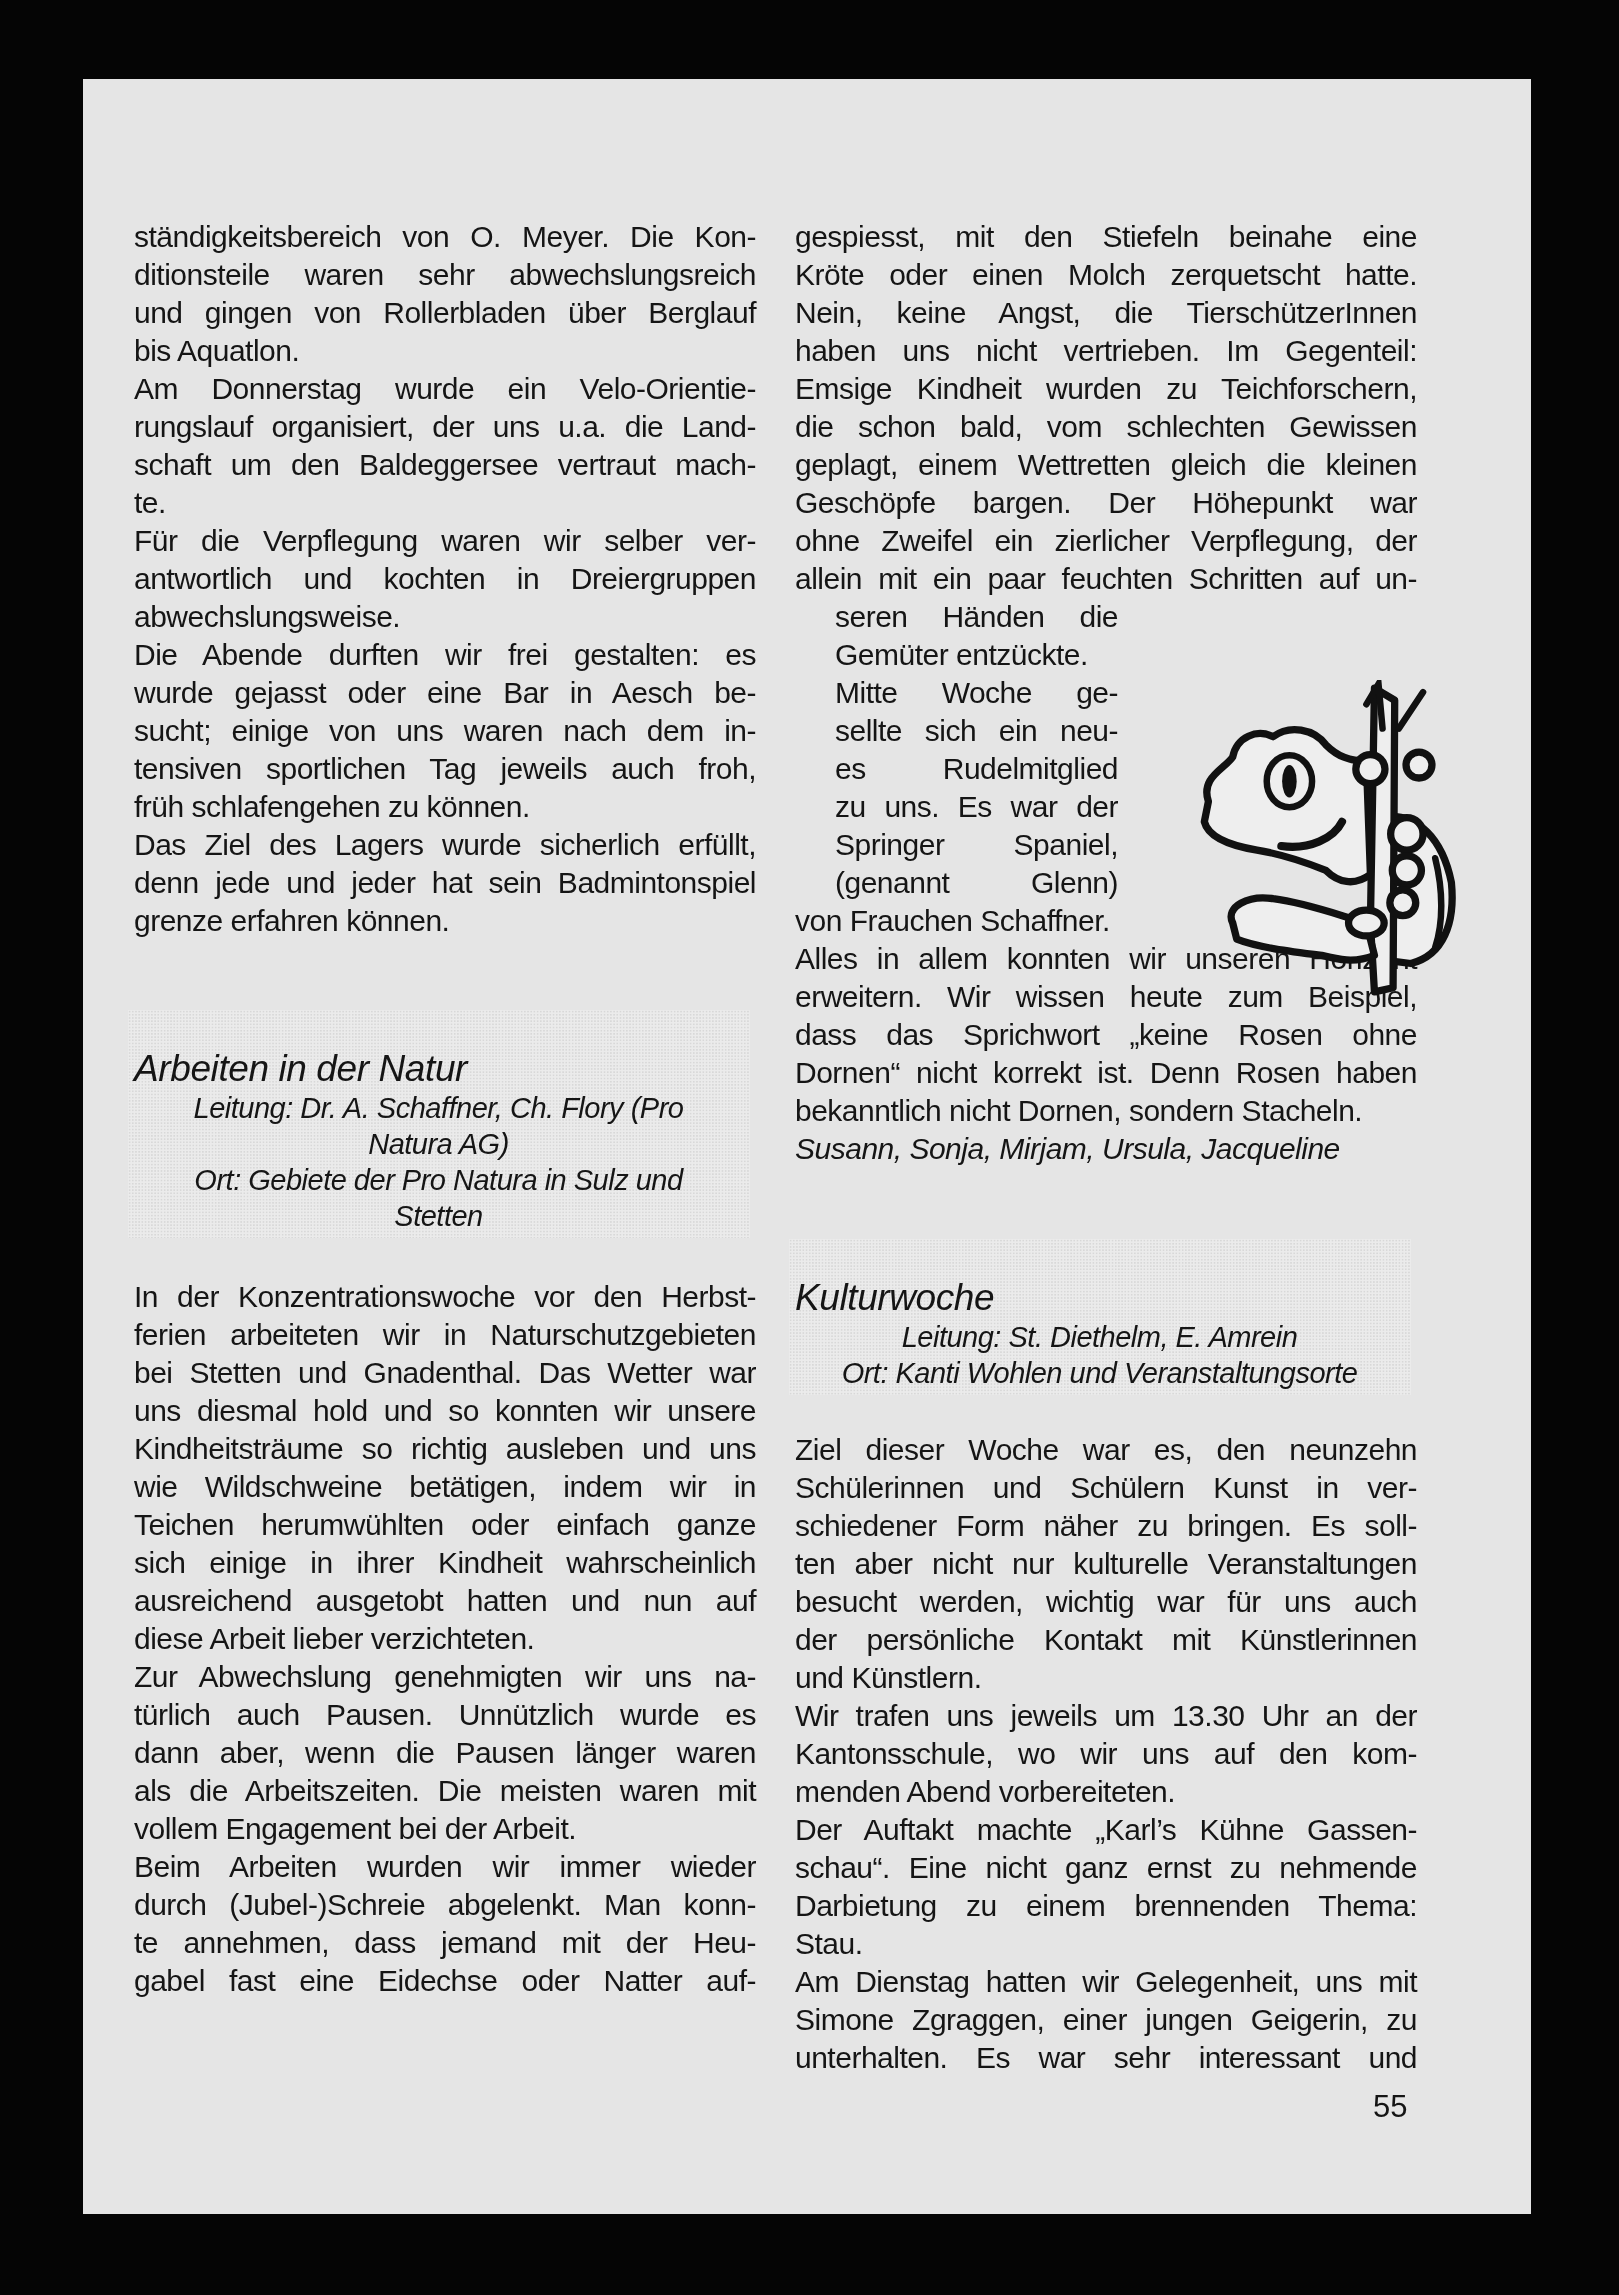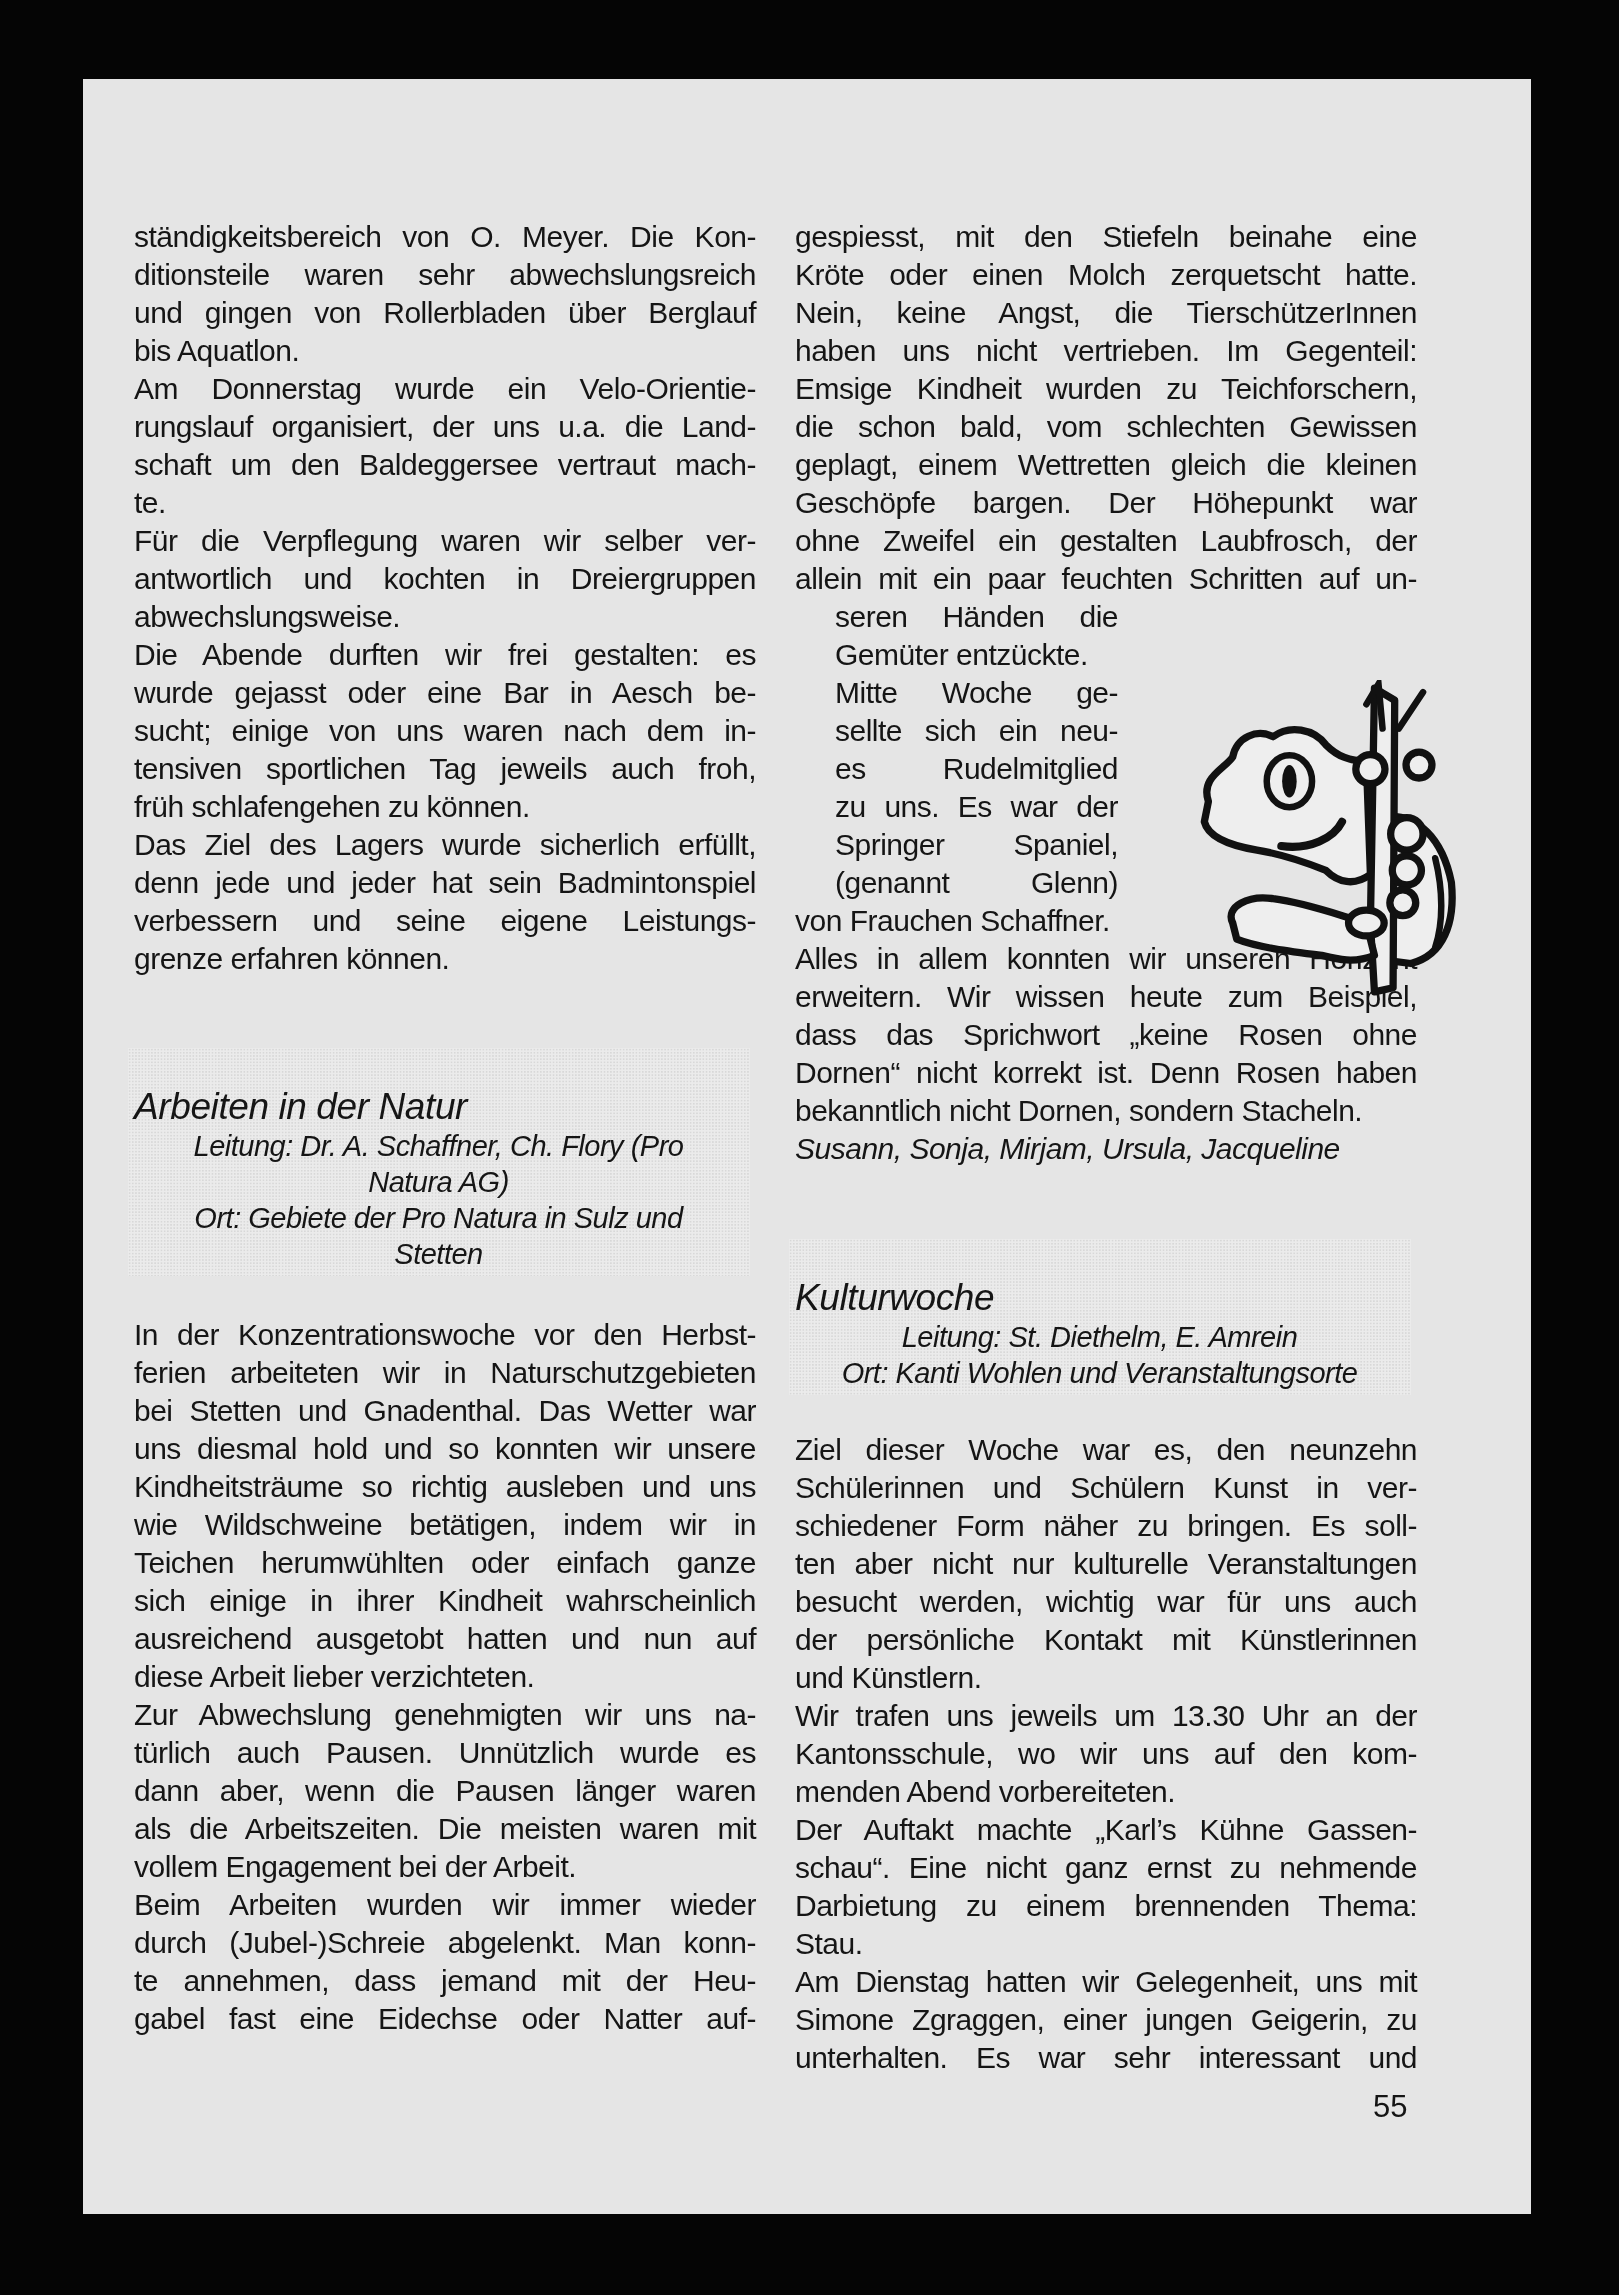--- a/index.html
+++ b/index.html
@@ -102,21 +102,20 @@
     <div>
       <span class="line">Die Abende durften wir frei gestalten: es</span>
       <span class="line">wurde gejasst oder eine Bar in Aesch be-</span>
       <span class="line">sucht; einige von uns waren nach dem in-</span>
       <span class="line">tensiven sportlichen Tag jeweils auch froh,</span>
       <span class="line last">früh schlafengehen zu können.</span>
     </div>
     <div>
       <span class="line">Das Ziel des Lagers wurde sicherlich erfüllt,</span>
       <span class="line">denn jede und jeder hat sein Badmintonspiel</span>
-      <span class="line">verbessern und seine eigene Leistungs-</span>
       <span class="line last">grenze erfahren können.</span>
     </div>
 
     <span class="spacer" style="height:70px"></span>
 
     <div class="box">
       <span class="title">Arbeiten in der Natur</span>
       <span class="meta">Leitung: Dr. A. Schaffner, Ch. Flory (Pro</span>
       <span class="meta">Natura AG)</span>
       <span class="meta">Ort: Gebiete der Pro Natura in Sulz und</span>
@@ -155,21 +154,21 @@
   <div class="col right">
     <div>
       <span class="line">gespiesst, mit den Stiefeln beinahe eine</span>
       <span class="line">Kröte oder einen Molch zerquetscht hatte.</span>
       <span class="line">Nein, keine Angst, die TierschützerInnen</span>
       <span class="line">haben uns nicht vertrieben. Im Gegenteil:</span>
       <span class="line">Emsige Kindheit wurden zu Teichforschern,</span>
       <span class="line">die schon bald, vom schlechten Gewissen</span>
       <span class="line">geplagt, einem Wettretten gleich die kleinen</span>
       <span class="line">Geschöpfe bargen. Der Höhepunkt war</span>
-      <span class="line">ohne Zweifel ein gestalten Laubfrosch, der</span>
+      <span class="line">ohne Zweifel ein zierlicher Verpflegung, der</span>
       <span class="line">allein mit ein paar feuchten Schritten auf un-</span>
       <span class="line narrow">seren Händen die</span>
       <span class="line narrow last">Gemüter entzückte.</span>
     </div>
     <div>
       <span class="line narrow">Mitte Woche ge-</span>
       <span class="line narrow">sellte sich ein neu-</span>
       <span class="line narrow">es Rudelmitglied</span>
       <span class="line narrow">zu uns. Es war der</span>
       <span class="line narrow">Springer Spaniel,</span>

